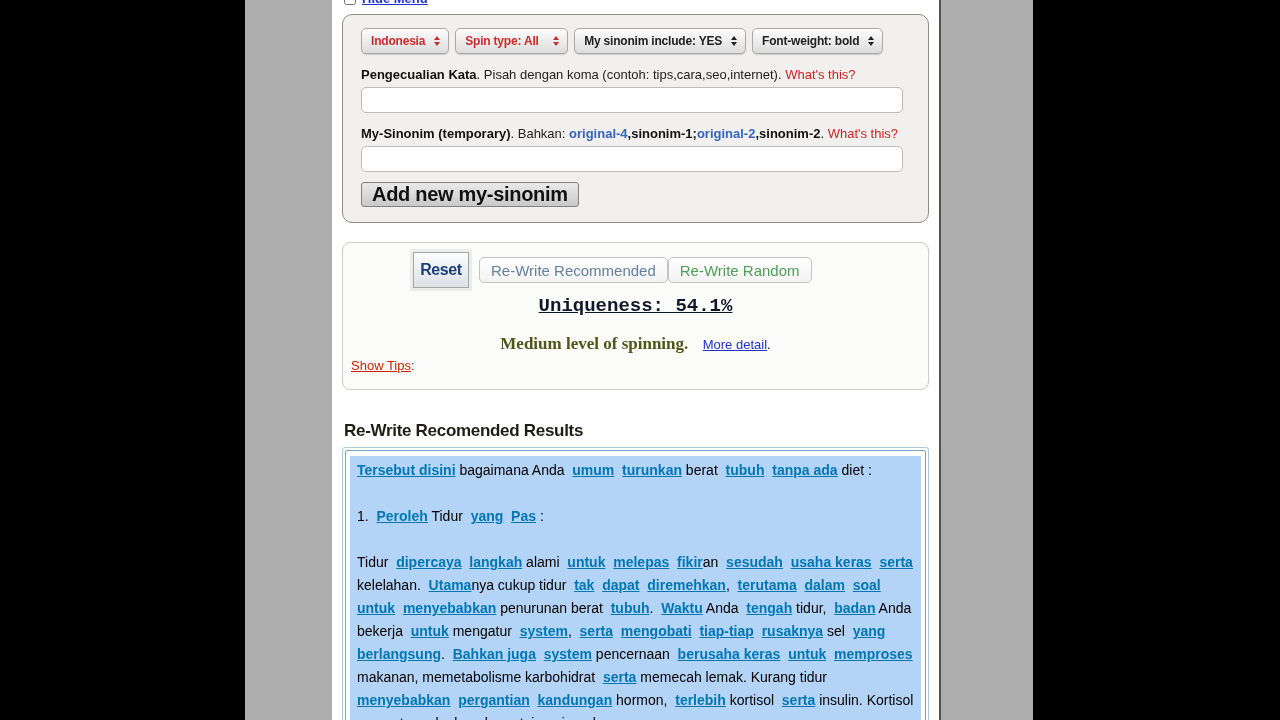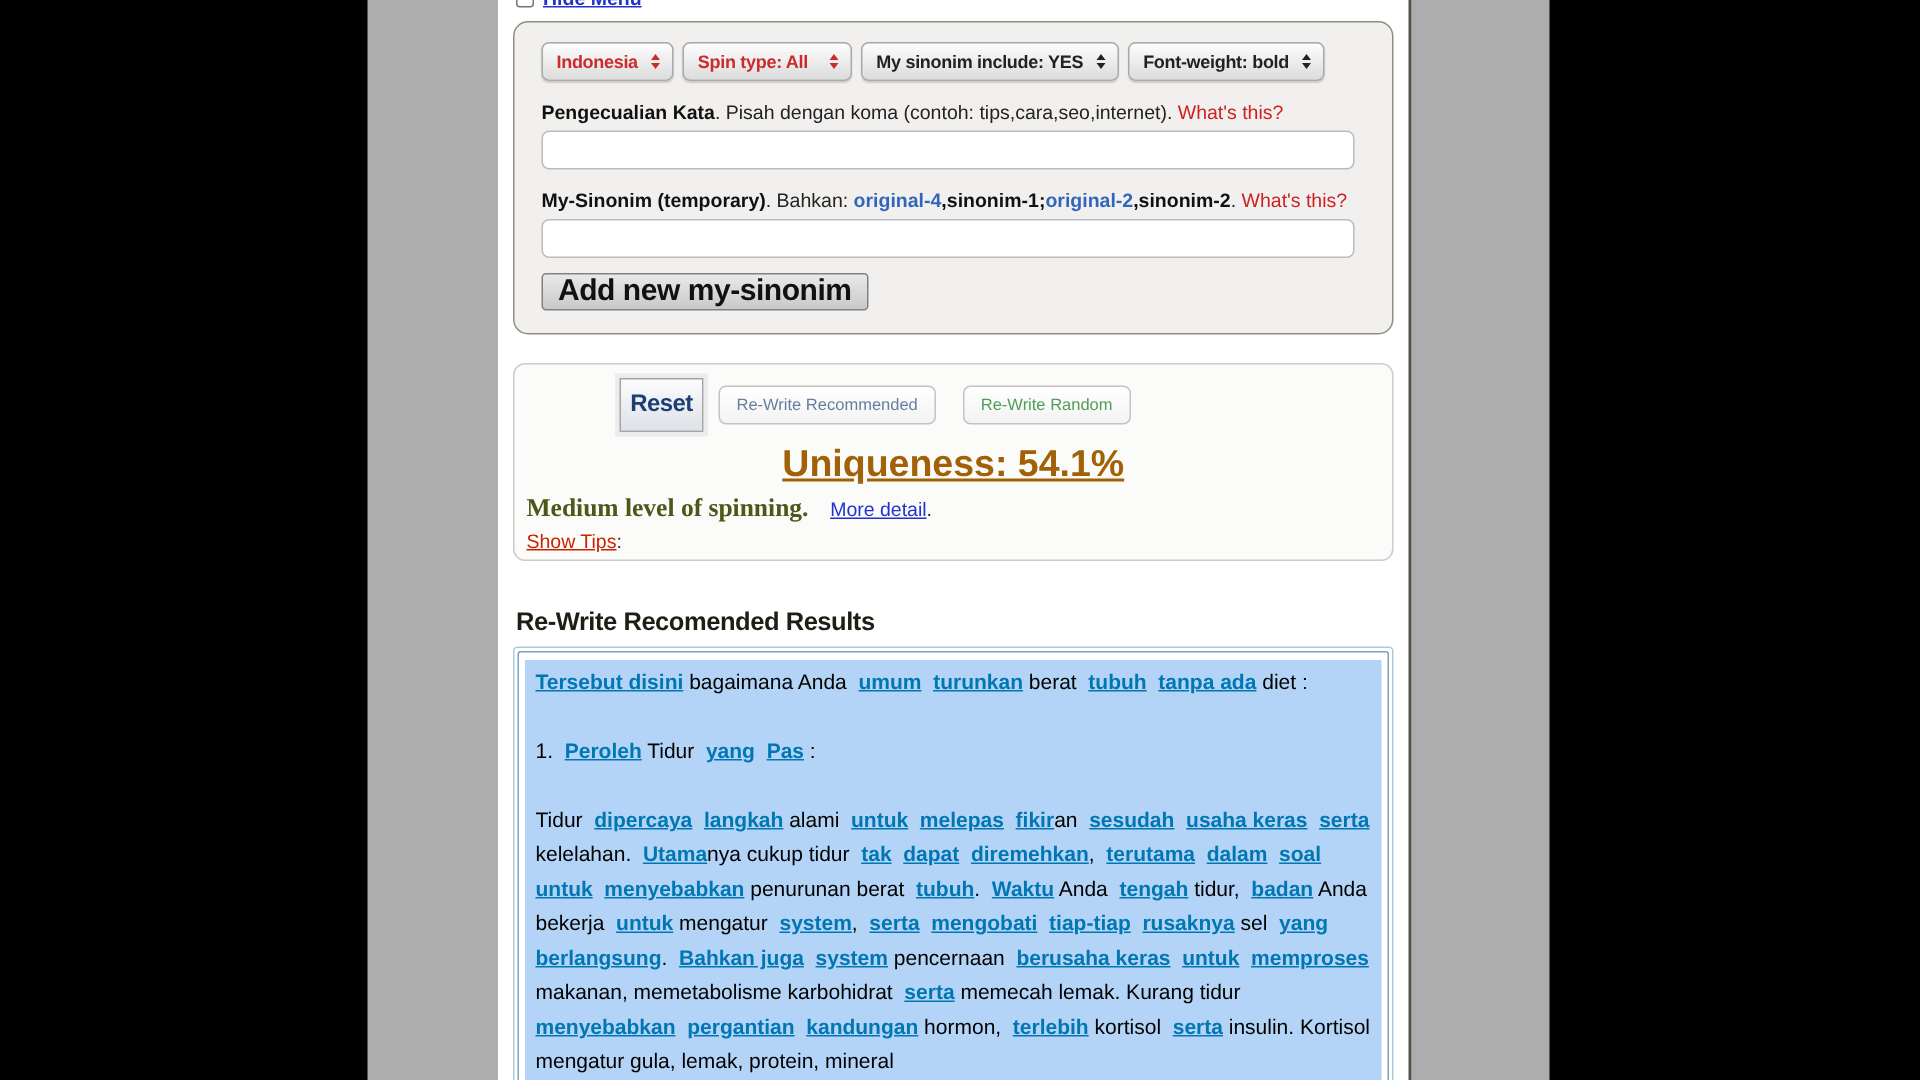--- a/index.html
+++ b/index.html
@@ -42,36 +42,36 @@
   .seg-bold { font-weight:bold; color:#111; }
   .txt-input { margin-top:5px; width:542px; height:26px; border:1px solid #bbb;
     border-radius:5px; background:#fff; font-size:13px; padding:0 8px; display:block; }
   .add-btn { margin-top:10px; height:25px; padding:0 10px;
     background:linear-gradient(#e9e9e9,#c9c9c9); border:1px solid #818181;
     border-radius:3px; font-family:"Liberation Sans",sans-serif; font-size:20px;
     font-weight:bold; letter-spacing:-0.3px; color:#111; cursor:pointer; }
 
   
   .panel-actions { margin-top:19px; background:#fbfbfa; border:1px solid #cccccc;
-    border-radius:8px; padding:9px 8px 5px 8px; }
+    border-radius:8px; padding:9px 8px 16px 8px; }
   .actions-row { display:flex; align-items:center; margin-left:62px; }
   .reset-btn { height:36px; width:56px; background:linear-gradient(#fbfcfd,#dde2e7);
     border:1px solid #a5a5a5; font-family:"Liberation Sans",sans-serif;
     font-size:16px; font-weight:bold; letter-spacing:-0.4px; color:#1c3f77;
     cursor:pointer; box-shadow:0 0 0 3px #ececec; margin-right:10px; }
-  .rw-btn { height:26px; padding:0 11px; margin-right:18px; border:1px solid #c3c3c3;
-    border-radius:5px; background:linear-gradient(#ffffff,#f3f3f3); font-size:11px;
+  .rw-btn { height:26px; padding:0 11px; margin-right:0; border:1px solid #c3c3c3;
+    border-radius:5px; background:linear-gradient(#ffffff,#f3f3f3); font-size:15px;
     cursor:pointer; font-family:"Liberation Sans",sans-serif; }
   .rw-rec { color:#64809e; }
   .rw-rand { color:#4f9d57; }
   .rw-three { color:#b25e72; }
   .uniq-line { text-align:center; margin-top:7px; }
-  .uniq { font-family:Liberation Sans, sans-serif; font-size:25px; font-weight:bold;
-    color:#a16207; text-decoration:underline; }
-  .level-line { text-align:left; margin-top:5px; }
+  .uniq { font-family:Liberation Mono, monospace; font-size:19px; font-weight:bold;
+    color:#0f172a; text-decoration:underline; }
+  .level-line { text-align:center; margin-top:17px; }
   .level { font-family:"Liberation Serif",serif; font-size:17px; font-weight:bold;
     color:#4e5618; }
   .more-detail { font-size:13px; color:#2233cc; text-decoration:underline; margin-left:10px; }
   .dot { font-size:13px; color:#222; }
   .tips-line { margin-top:4px; font-size:13px; }
   .show-tips { color:#cc2200; text-decoration:underline; }
   .colon { color:#333; }
 
   
   .results-heading { margin-top:31px; margin-left:2px; font-size:17px; font-weight:bold;

